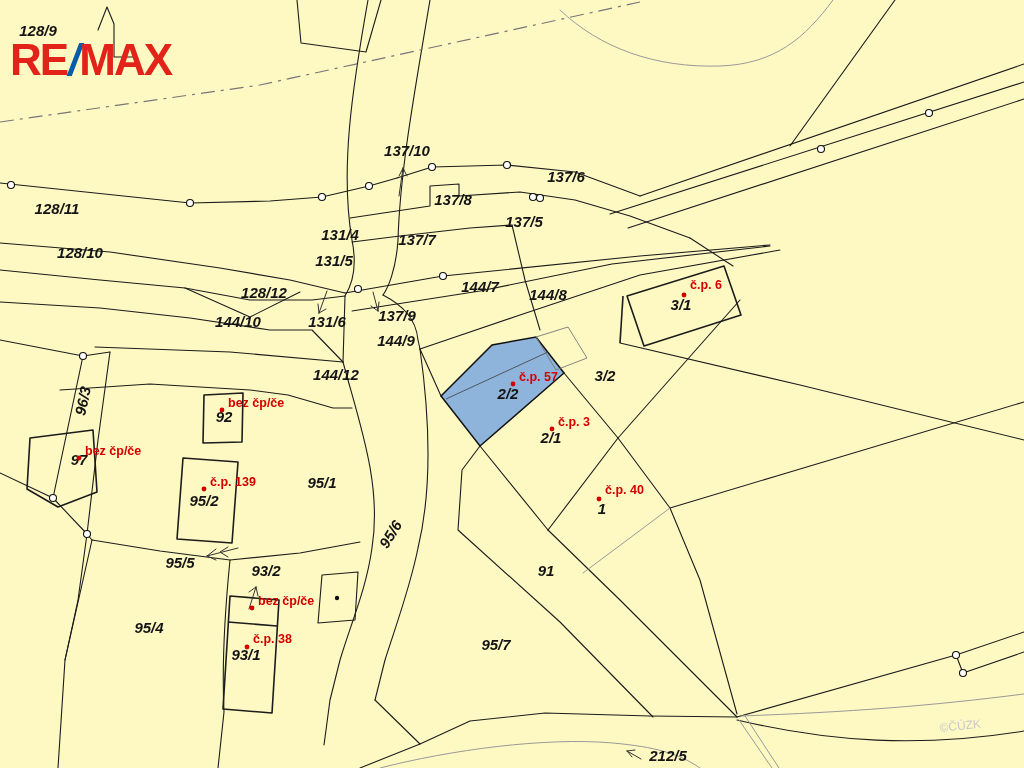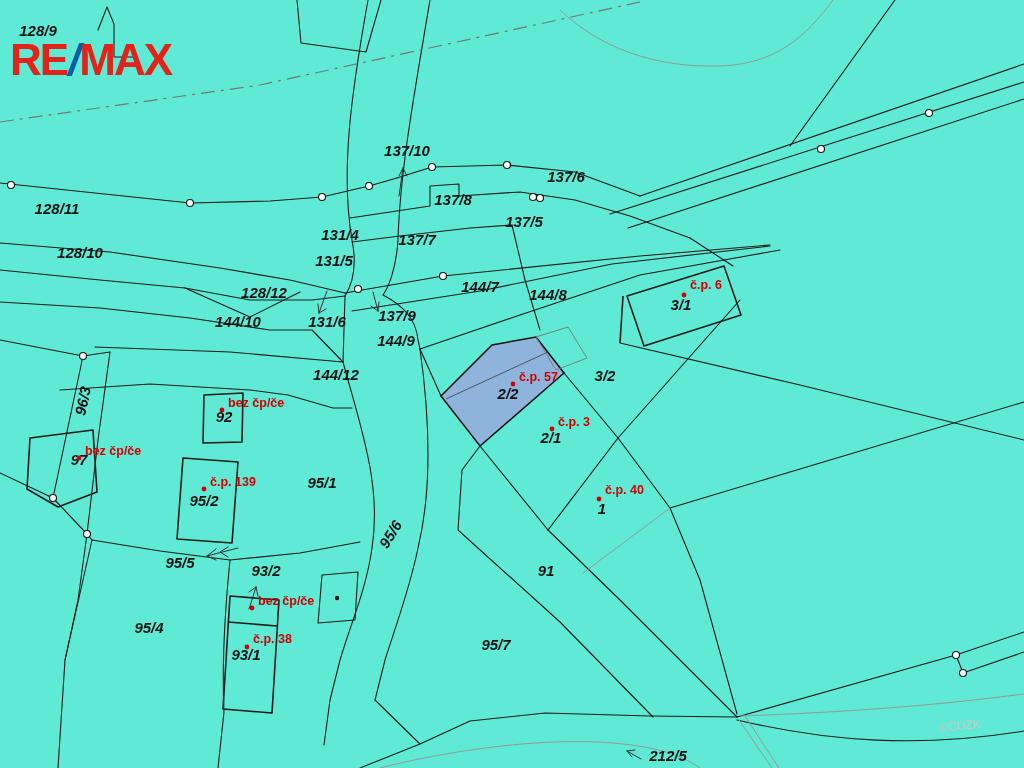--- a/index.html
+++ b/index.html
@@ -1,16 +1,16 @@
 <!DOCTYPE html>
 <html><head>
 <meta charset="utf-8">
 <style>
   html,body{margin:0;padding:0;background:#fff;}
-  .stage{position:relative;width:1024px;height:768px;background:#5eead4;overflow:hidden;
+  .stage{position:relative;width:1024px;height:768px;background:#fef9c3;overflow:hidden;
          font-family:"Liberation Sans", sans-serif;}
   svg{position:absolute;left:0;top:0;}
   .logo{position:absolute;left:10px;top:38px;font-weight:800;font-size:44px;line-height:1;
         letter-spacing:-2px;white-space:nowrap;font-family:"Liberation Sans",sans-serif;}
   .logo .re,.logo .max{color:#e2231a;}
   .logo .slash{color:#005daa;font-style:italic;font-weight:800;padding:0 1px;}
   .plabel{font:italic 700 15px "Liberation Sans",sans-serif;fill:#141414;}
   .rlabel{font:700 12.5px "Liberation Sans",sans-serif;fill:#d40000;}
   .wmark{font:400 12px "Liberation Sans",sans-serif;fill:#c9c9c9;}
 </style>

